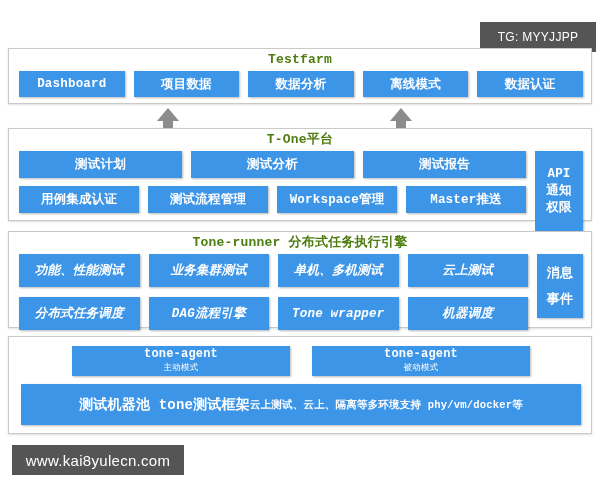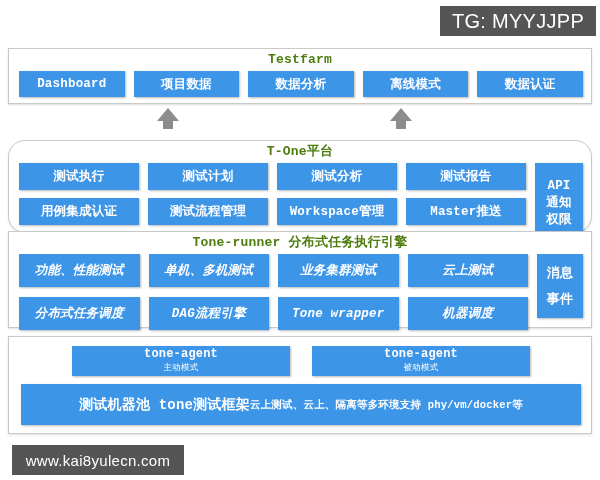--- a/index.html
+++ b/index.html
@@ -21,24 +21,24 @@
     background: #555555;
     color: #ffffff;
     font-family: "Liberation Sans", sans-serif;
     letter-spacing: 0.3px;
     display: flex;
     align-items: center;
     justify-content: center;
   }
   .badge-top {
     right: 4px;
-    top: 6px;
-    width: 156px;
+    top: 22px;
+    width: 116px;
     height: 30px;
-    font-size: 20px;
+    font-size: 12px;
   }
   .badge-bottom {
     left: 12px;
     bottom: 5px;
     width: 172px;
     height: 30px;
     font-size: 15px;
   }
 
   
@@ -105,21 +105,21 @@
     height: 8px;
     background: #8c8c8c;
   }
 
   
   #layer-testfarm { top: 48px; height: 56px; }
   #layer-testfarm .row { position: absolute; left: 10px; top: 22px; width: 564px; height: 26px; gap: 9px; }
   #layer-testfarm .tile { flex: 1; height: 26px; }
 
   
-  #layer-tone { top: 140px; height: 93px; border-radius: 17px; }
+  #layer-tone { top: 128px; height: 93px; }
   #layer-tone .grid {
     position: absolute; left: 10px; top: 22px; width: 564px;
     display: flex; gap: 9px;
   }
   #layer-tone .grid-main { flex: 1; display: flex; flex-direction: column; gap: 8px; }
   #layer-tone .grid-main .row { gap: 9px; }
   #layer-tone .grid-main .tile { flex: 1; height: 27px; }
   #layer-tone .side { width: 48px; height: 80px; line-height: 17px; font-size: 12.5px; }
 
   
@@ -186,21 +186,20 @@
 <div>
   <div class="arrow" style="left:390px; top:108px;"></div>
   <div class="arrow-stem" style="left:396px; top:121px;"></div>
 </div>
 
 <div class="layer" id="layer-tone">
   <div class="layer-title">T-One平台</div>
   <div class="grid">
     <div class="grid-main">
       <div class="row">
-        <div class="tile">测试执行</div>
         <div class="tile">测试计划</div>
         <div class="tile">测试分析</div>
         <div class="tile">测试报告</div>
       </div>
       <div class="row">
         <div class="tile">用例集成认证</div>
         <div class="tile">测试流程管理</div>
         <div class="tile">Workspace管理</div>
         <div class="tile">Master推送</div>
       </div>
@@ -212,22 +211,22 @@
     </div>
   </div>
 </div>
 
 <div class="layer" id="layer-runner">
   <div class="layer-title">Tone-runner 分布式任务执行引擎</div>
   <div class="grid">
     <div class="grid-main">
       <div class="row">
         <div class="tile">功能、性能测试</div>
+        <div class="tile">业务集群测试</div>
         <div class="tile">单机、多机测试</div>
-        <div class="tile">业务集群测试</div>
         <div class="tile">云上测试</div>
       </div>
       <div class="row">
         <div class="tile">分布式任务调度</div>
         <div class="tile">DAG流程引擎</div>
         <div class="tile">Tone wrapper</div>
         <div class="tile">机器调度</div>
       </div>
     </div>
     <div class="tile tall side">

